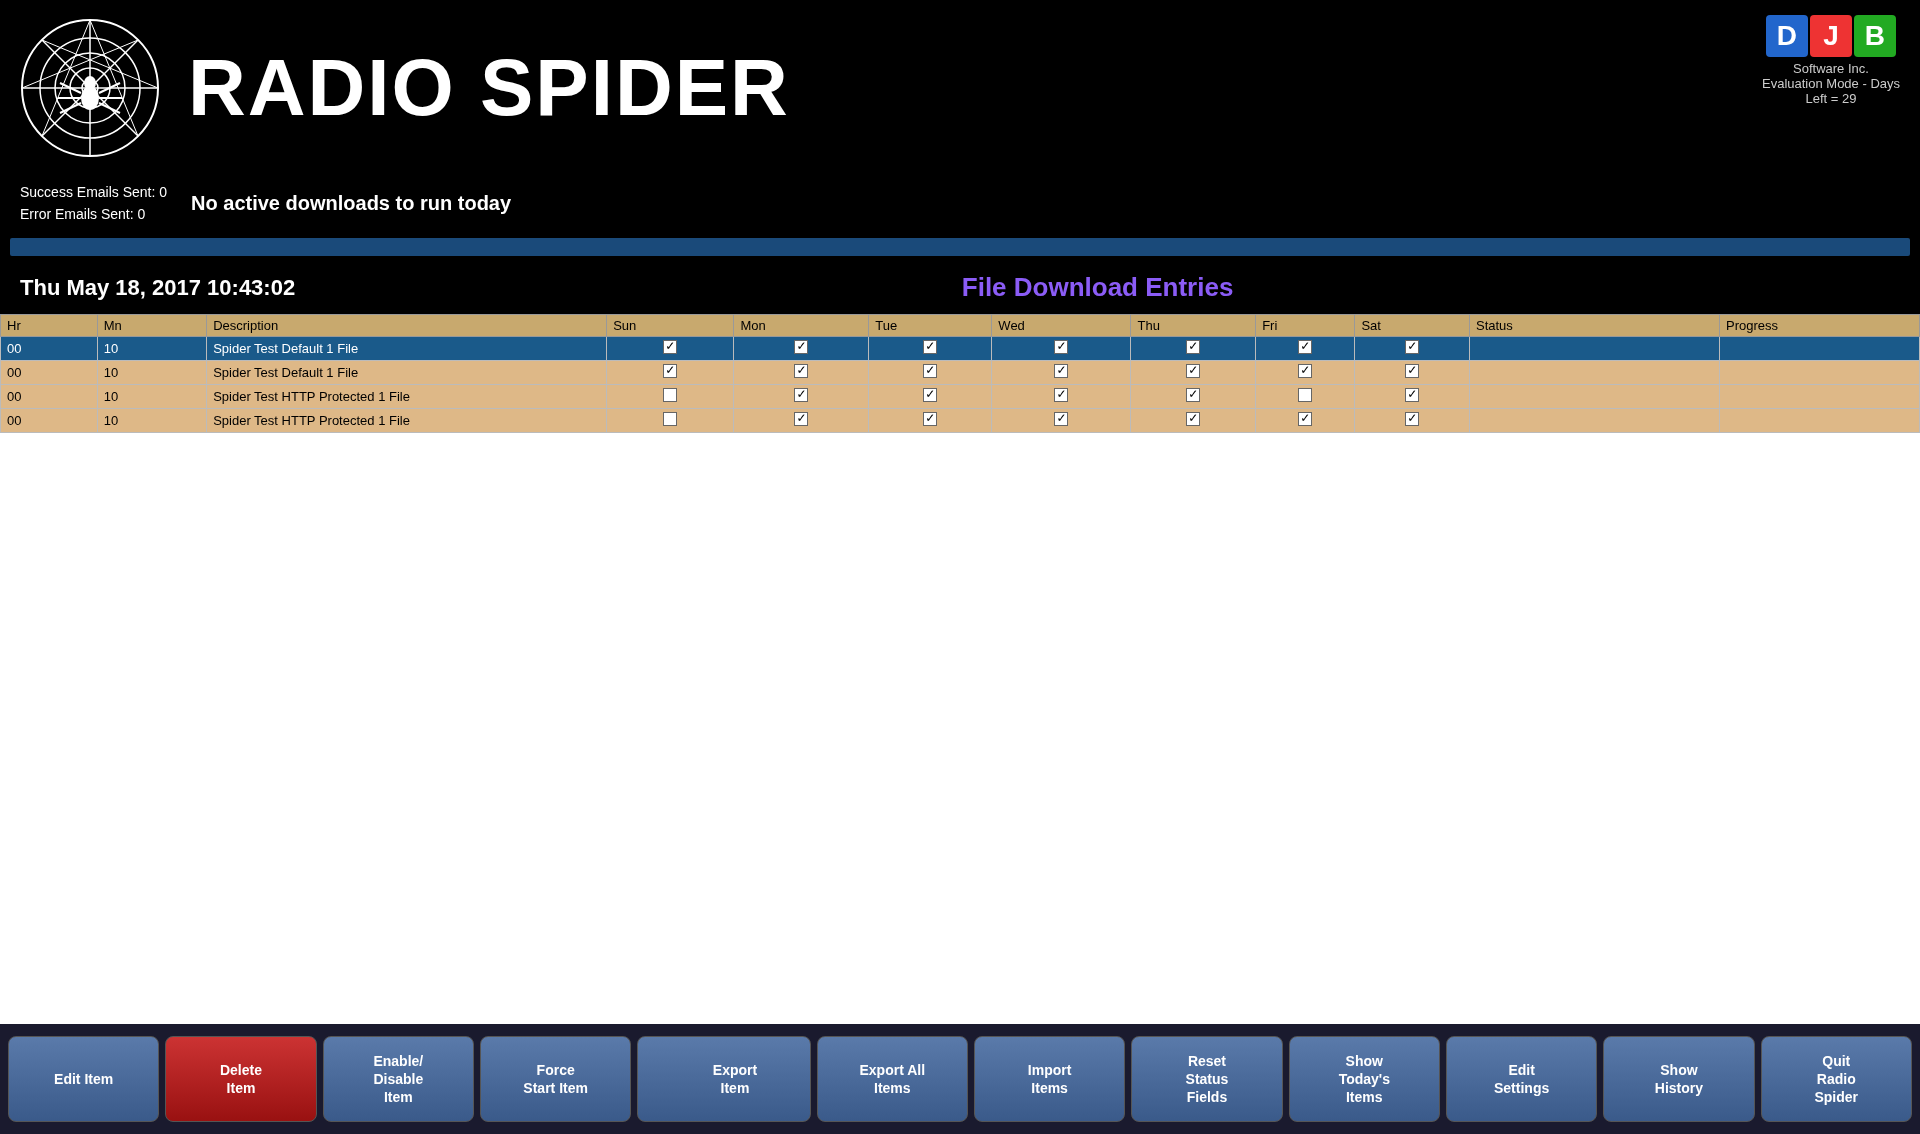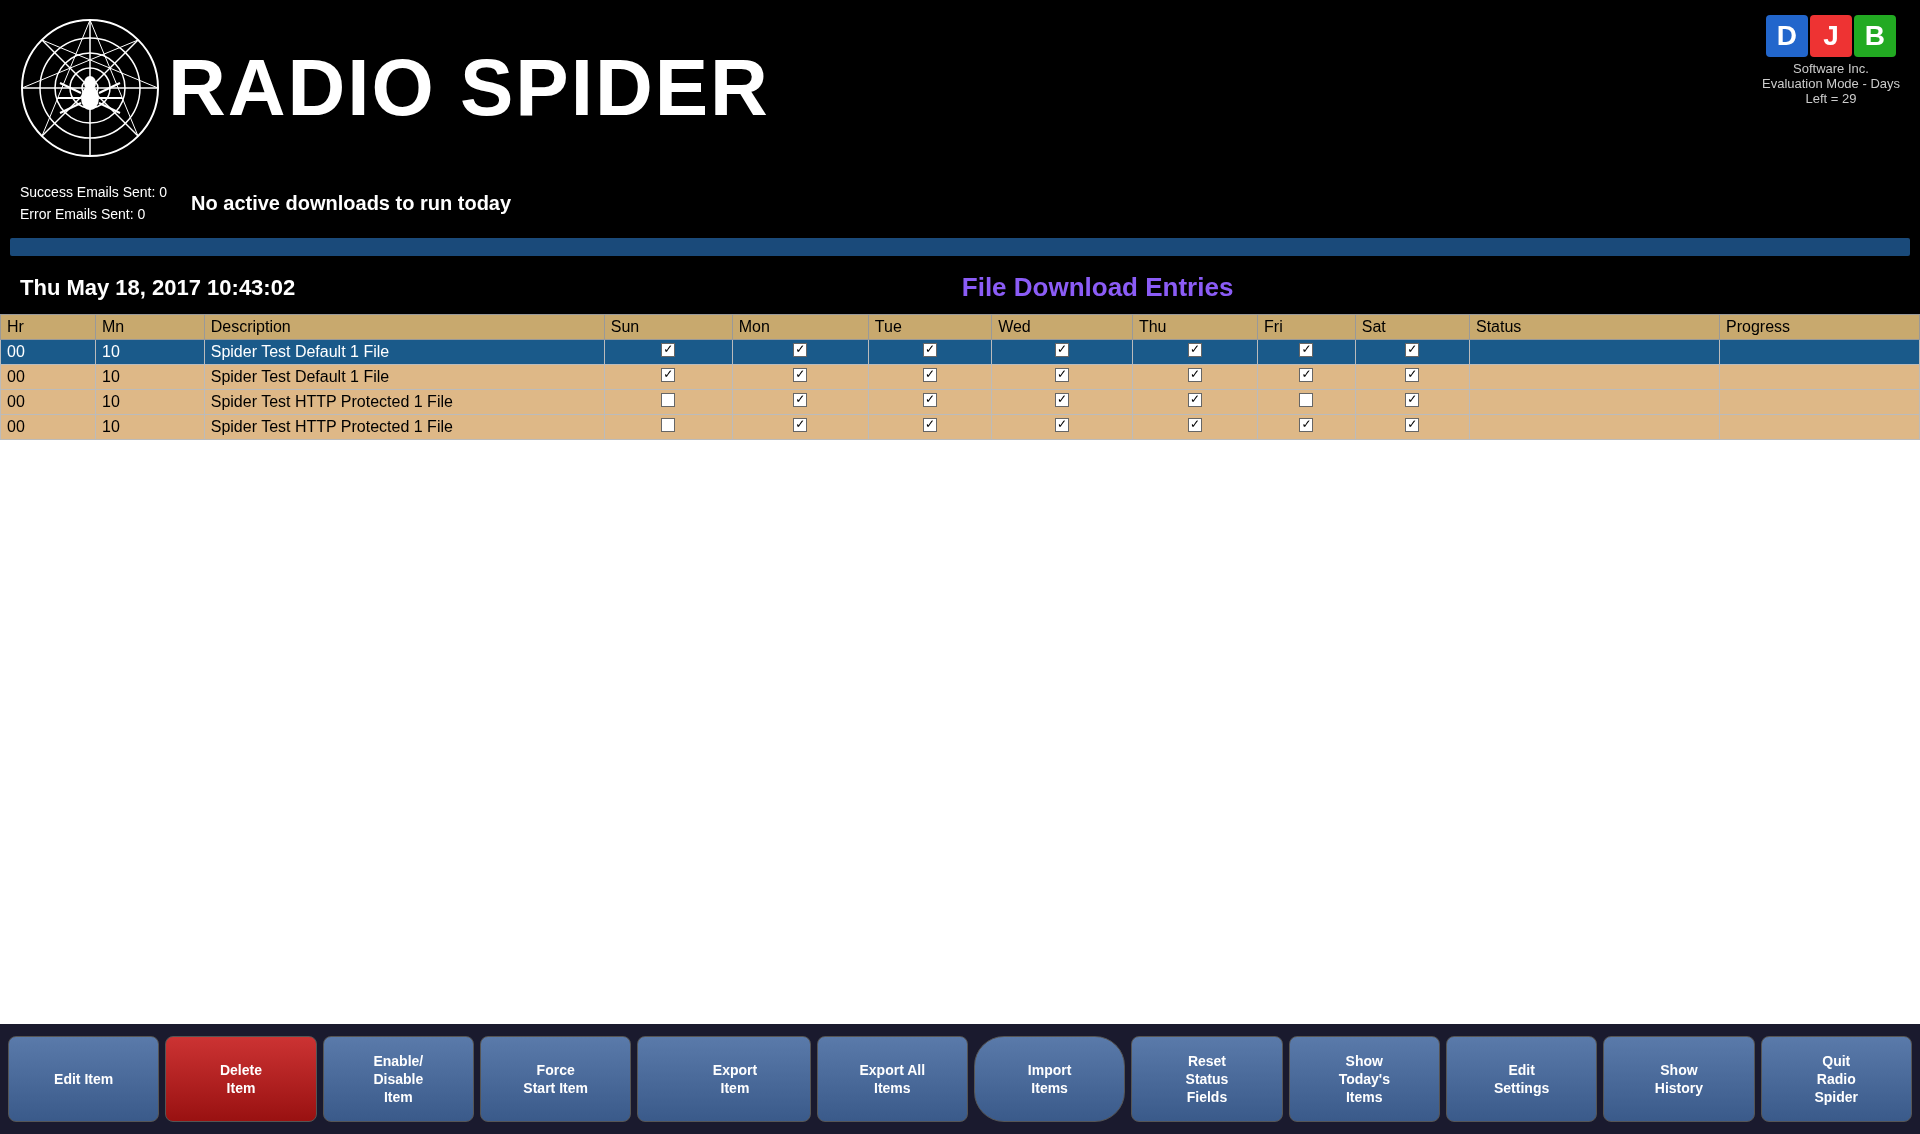--- a/index.html
+++ b/index.html
@@ -18,21 +18,21 @@
       background: #000;
       display: flex;
       align-items: center;
       padding: 10px 20px;
       height: 175px;
       position: relative;
     }
     #logo-area {
       display: flex;
       align-items: center;
-      gap: 8px;
+      gap: 28px;
     }
     #spider-logo {
       width: 140px;
       height: 140px;
     }
     #app-title {
       color: #fff;
       font-size: 80px;
       font-weight: bold;
       letter-spacing: 2px;
@@ -124,21 +124,21 @@
 
     
     #table-container {
       flex: 1;
       background: #fff;
       overflow-y: auto;
     }
     table {
       width: 100%;
       border-collapse: collapse;
-      font-size: 16px;
+      font-size: 13px;
       padding-left: 36px;
     }
     thead tr {
       background: #c8a96e;
     }
     thead th {
       border: 1px solid #999;
       padding: 3px 6px;
       text-align: left;
       font-weight: normal;
@@ -362,21 +362,21 @@
 Item</button>
     <button class="toolbar-btn" style="white-space: pre-line;">Enable/
 Disable
 Item</button>
     <button class="toolbar-btn" style="white-space: pre-line;">Force
 Start Item</button>
     <button class="toolbar-btn" style="white-space: pre-line; padding-left: 26px;">Export
 Item</button>
     <button class="toolbar-btn" style="white-space: pre-line;">Export All
 Items</button>
-    <button class="toolbar-btn" style="white-space: pre-line; border-radius: 30px;">Import
+    <button class="toolbar-btn" style="white-space: pre-line;">Import
 Items</button>
     <button class="toolbar-btn" style="white-space: pre-line;">Reset
 Status
 Fields</button>
     <button class="toolbar-btn" style="white-space: pre-line;">Show
 Today's
 Items</button>
     <button class="toolbar-btn" style="white-space: pre-line;">Edit
 Settings</button>
     <button class="toolbar-btn" style="white-space: pre-line;">Show

